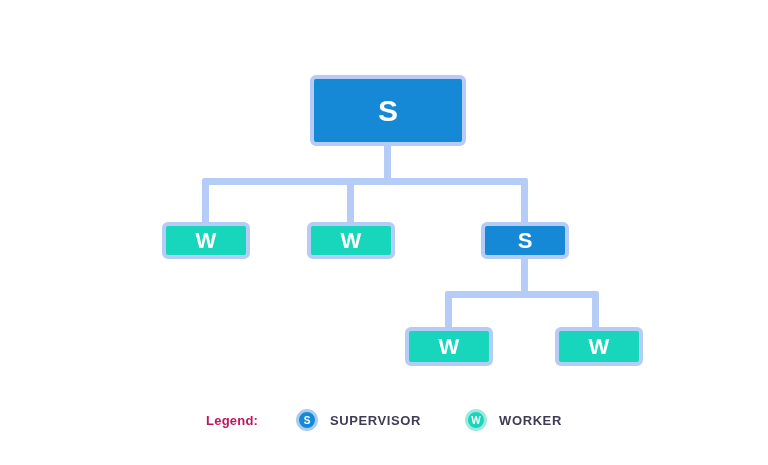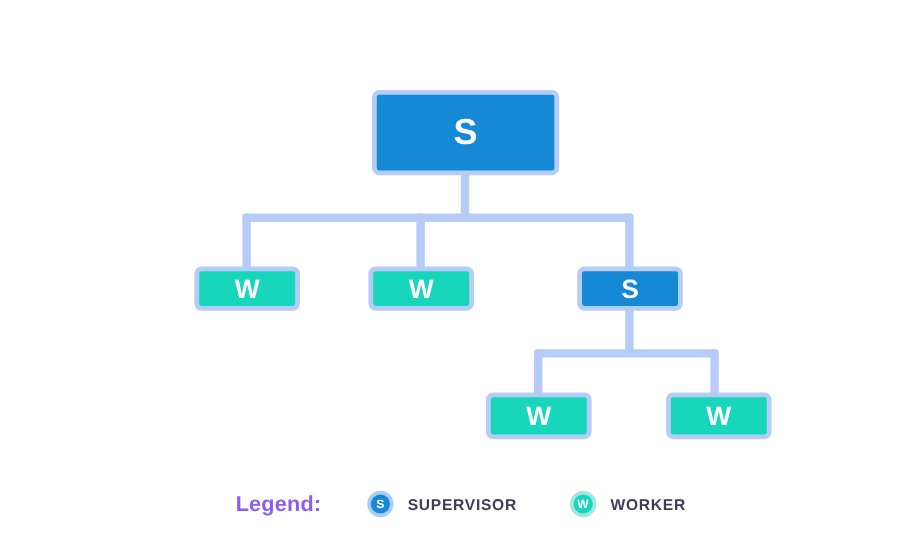--- a/index.html
+++ b/index.html
@@ -73,22 +73,22 @@
     left: 0;
     top: 403px;
     width: 768px;
     height: 34px;
     display: flex;
     align-items: center;
     justify-content: center;
     z-index: 4;
   }
   .legend-title {
-    color: #8b5cf6;
-    font-size: 18px;
+    color: #be185d;
+    font-size: 13px;
     font-weight: bold;
     margin-right: 38px;
     letter-spacing: 0.2px;
   }
   .legend-entry {
     display: flex;
     align-items: center;
   }
   .legend-entry + .legend-entry { margin-left: 44px; }
   .legend-dot {

